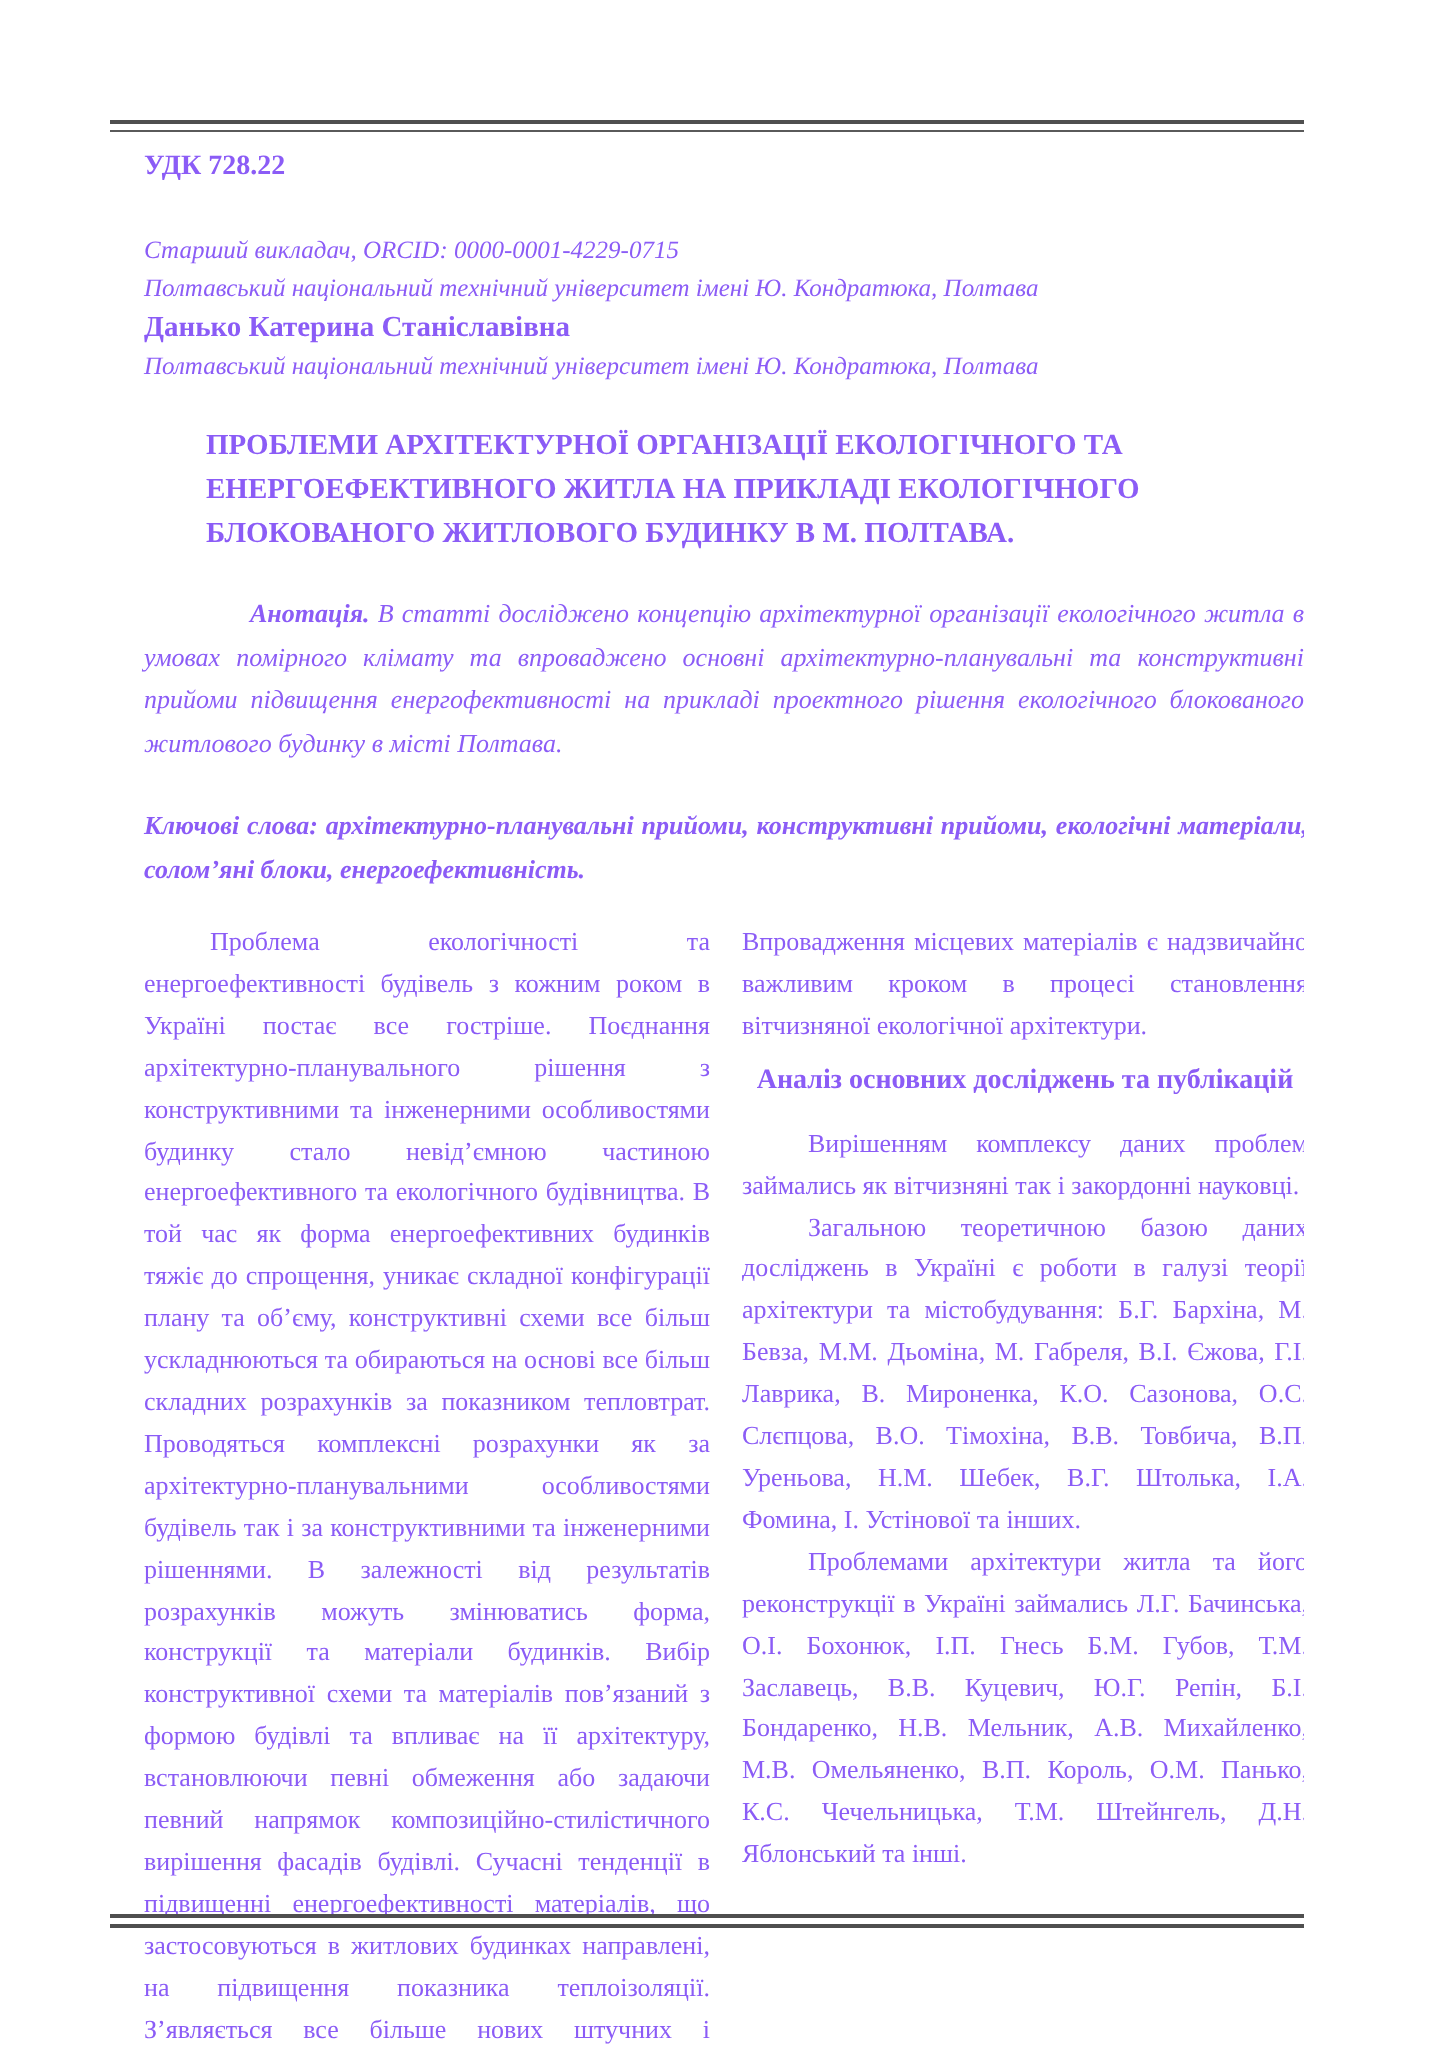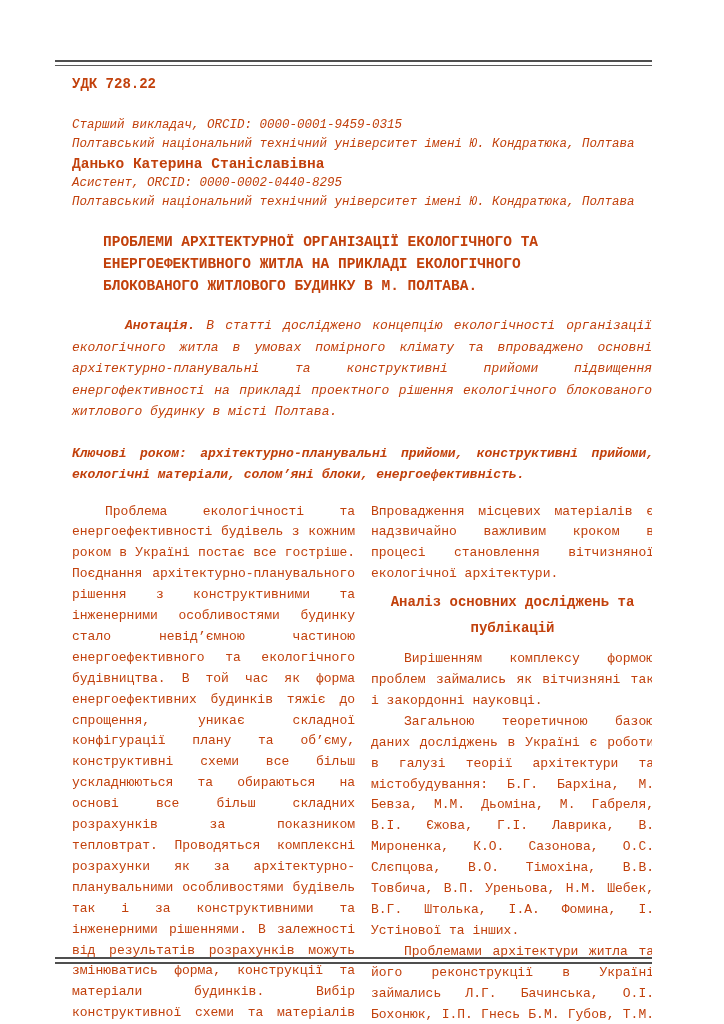--- a/index.html
+++ b/index.html
@@ -5,22 +5,22 @@
   html, body {
     margin: 0;
     padding: 0;
     background: #ffffff;
   }
   .page {
     position: relative;
     width: 652px;
     height: 1024px;
     background: #ffffff;
-    color: #c2410c;
-    font-family: Liberation Mono, monospace;
+    color: #8b5cf6;
+    font-family: Liberation Serif, serif;
     overflow: hidden;
     box-sizing: border-box;
   }
   .rule {
     position: absolute;
     left: 55px;
     width: 615px;
     height: 3px;
     border-top: 2px solid #4f4f4f;
     border-bottom: 1px solid #5a5a5a;
@@ -107,41 +107,40 @@
 </head>
 <body>
 
 <div class="page">
   <div class="rule top"></div>
 
   <div class="content">
     <p class="udc">УДК 728.22</p>
 
     <div class="authors">
-      <p class="author-meta">Старший викладач, ORCID: 0000-0001-9459-0315</p>
+      <p class="author-meta">Старший викладач, ORCID: 0000-0001-4229-0715</p>
       <p class="author-meta">Полтавський національний технічний університет імені Ю. Кондратюка, Полтава</p>
       <p class="author-name">Данько Катерина Станіславівна</p>
-      <p class="author-meta">Асистент, ORCID: 0000-0002-0440-8295</p>
       <p class="author-meta">Полтавський національний технічний університет імені Ю. Кондратюка, Полтава</p>
     </div>
 
     <h1 class="title">ПРОБЛЕМИ АРХІТЕКТУРНОЇ ОРГАНІЗАЦІЇ ЕКОЛОГІЧНОГО ТА ЕНЕРГОЕФЕКТИВНОГО ЖИТЛА НА ПРИКЛАДІ ЕКОЛОГІЧНОГО БЛОКОВАНОГО ЖИТЛОВОГО БУДИНКУ В М. ПОЛТАВА.</h1>
 
-    <p class="abstract"><span class="label">Анотація.</span> <span>В статті досліджено концепцію екологічності організації екологічного житла в умовах помірного клімату та впроваджено основні архітектурно-планувальні та конструктивні прийоми підвищення енергофективності на прикладі проектного рішення екологічного блокованого житлового будинку в місті Полтава.</span></p>
+    <p class="abstract"><span class="label">Анотація.</span> <span>В статті досліджено концепцію архітектурної організації екологічного житла в умовах помірного клімату та впроваджено основні архітектурно-планувальні та конструктивні прийоми підвищення енергофективності на прикладі проектного рішення екологічного блокованого житлового будинку в місті Полтава.</span></p>
 
-    <p class="keywords"><span>Ключові роком:</span> <span>архітектурно-планувальні прийоми, конструктивні прийоми, екологічні матеріали, солом’яні блоки,  енергоефективність.</span></p>
+    <p class="keywords"><span>Ключові слова:</span> <span>архітектурно-планувальні прийоми, конструктивні прийоми, екологічні матеріали, солом’яні блоки,  енергоефективність.</span></p>
 
     <div class="columns">
       <div class="col">
         <p class="body-p">Проблема екологічності та енергоефективності будівель з кожним роком в Україні постає все гостріше. Поєднання архітектурно-планувального рішення з конструктивними та інженерними особливостями будинку стало невід’ємною частиною енергоефективного та екологічного будівництва. В той час як форма енергоефективних будинків тяжіє до спрощення, уникає складної конфігурації плану та об’єму, конструктивні схеми все більш ускладнюються та обираються  на основі все більш складних розрахунків за показником тепловтрат. Проводяться комплексні розрахунки як за архітектурно-планувальними особливостями будівель так і за конструктивними та інженерними рішеннями. В залежності від результатів розрахунків можуть змінюватись форма, конструкції та матеріали будинків. Вибір конструктивної схеми та матеріалів пов’язаний з формою будівлі та впливає на її архітектуру, встановлюючи певні обмеження або задаючи певний напрямок композиційно-стилістичного вирішення фасадів будівлі. Сучасні тенденції в підвищенні енергоефективності матеріалів, що застосовуються в житлових будинках направлені, на підвищення показника теплоізоляції. З’являється все більше нових штучних і синтетичних утеплювачів з низьким показником теплопровідності. Але поряд зі штучними матеріалами отримують «друге дихання» натуральні екологічні місцеві матеріали.</p>
       </div>
       <div class="col">
         <p class="body-p no-indent">Впровадження місцевих матеріалів є надзвичайно важливим кроком в процесі становлення вітчизняної екологічної архітектури.</p>
         <h2 class="section-heading">Аналіз основних досліджень та публікацій</h2>
-        <p class="body-p">Вирішенням комплексу формою проблем займались як вітчизняні так і закордонні науковці.</p>
+        <p class="body-p">Вирішенням комплексу даних проблем займались як вітчизняні так і закордонні науковці.</p>
         <p class="body-p">Загальною теоретичною базою даних досліджень в Україні є роботи в галузі теорії архітектури та містобудування: Б.Г. Бархіна, М. Бевза, М.М. Дьоміна, М. Габреля, В.І. Єжова, Г.І. Лаврика, В. Мироненка, К.О. Сазонова, О.С. Слєпцова, В.О. Тімохіна, В.В. Товбича, В.П. Уреньова, Н.М. Шебек, В.Г. Штолька, І.А. Фомина, І. Устінової та інших.</p>
         <p class="body-p">Проблемами архітектури житла та його реконструкції в Україні займались Л.Г. Бачинська, О.І. Бохонюк, І.П. Гнесь Б.М. Губов, Т.М. Заславець, В.В. Куцевич, Ю.Г. Репін, Б.І. Бондаренко, Н.В. Мельник, А.В. Михайленко, М.В. Омельяненко, В.П. Король, О.М. Панько, К.С. Чечельницька, Т.М. Штейнгель, Д.Н. Яблонський та інші.</p>
 
       </div>
     </div>
   </div>
 
   <div class="rule bottom"></div>
 </div>
 

